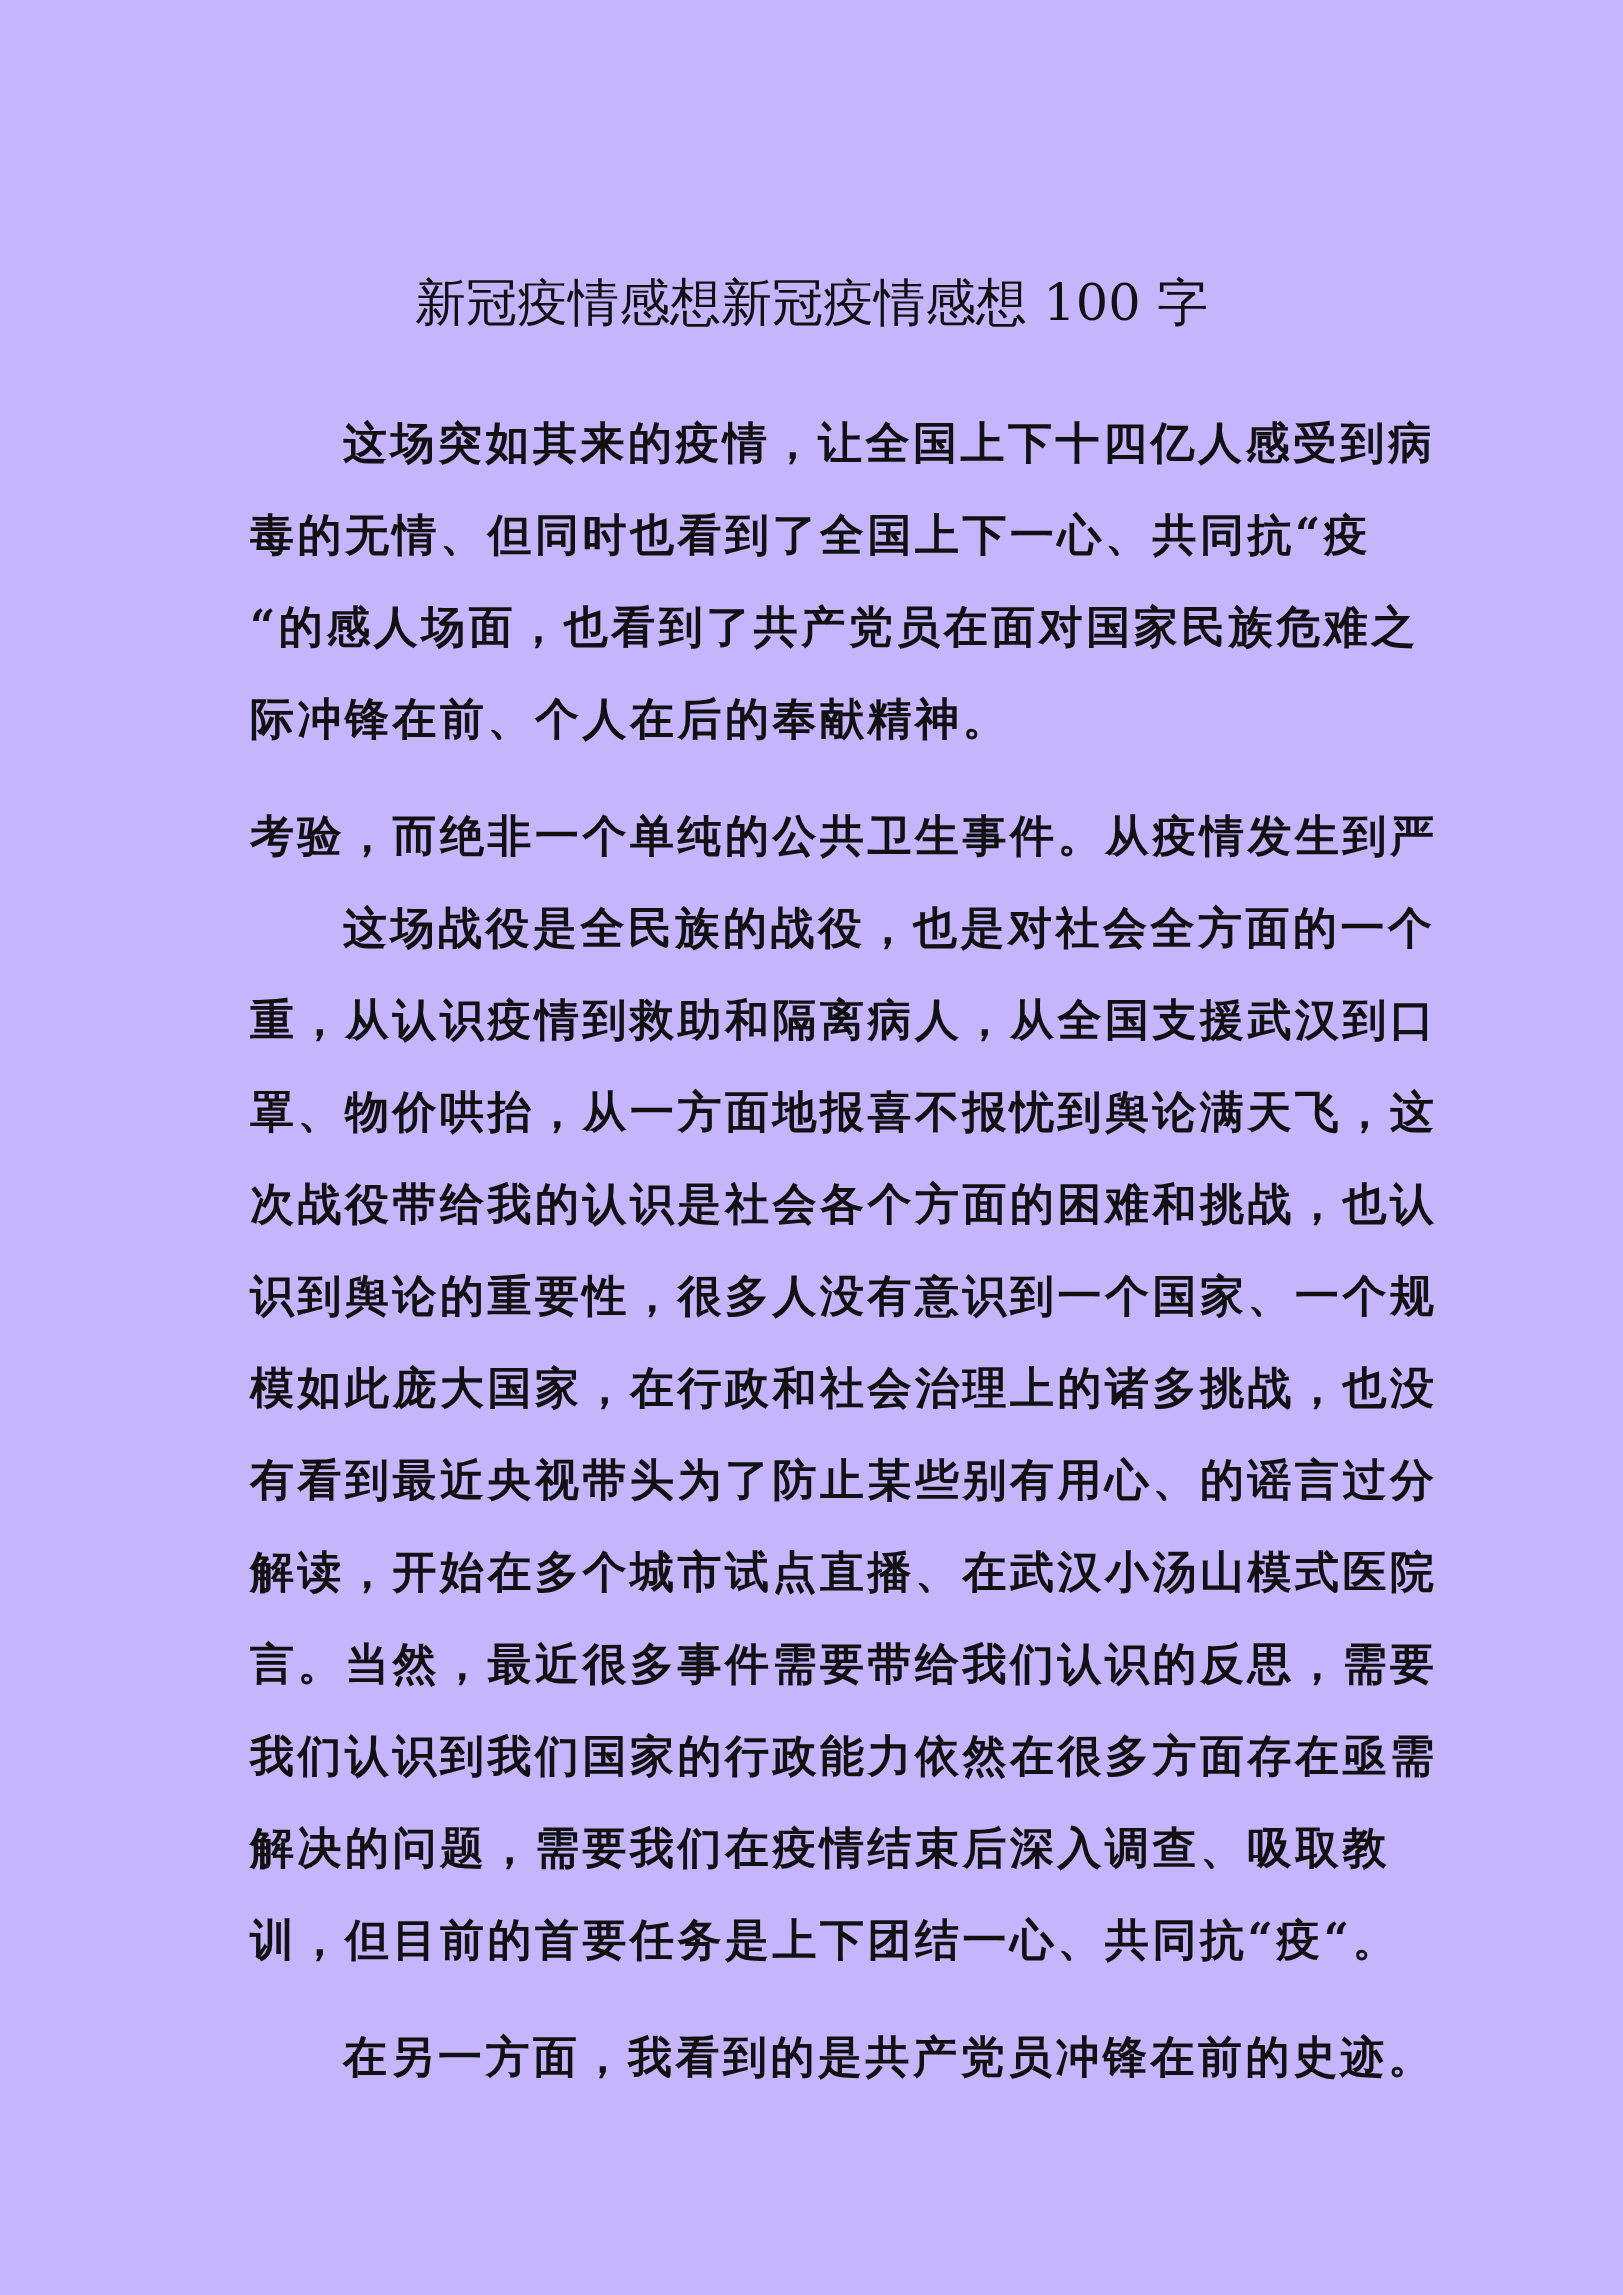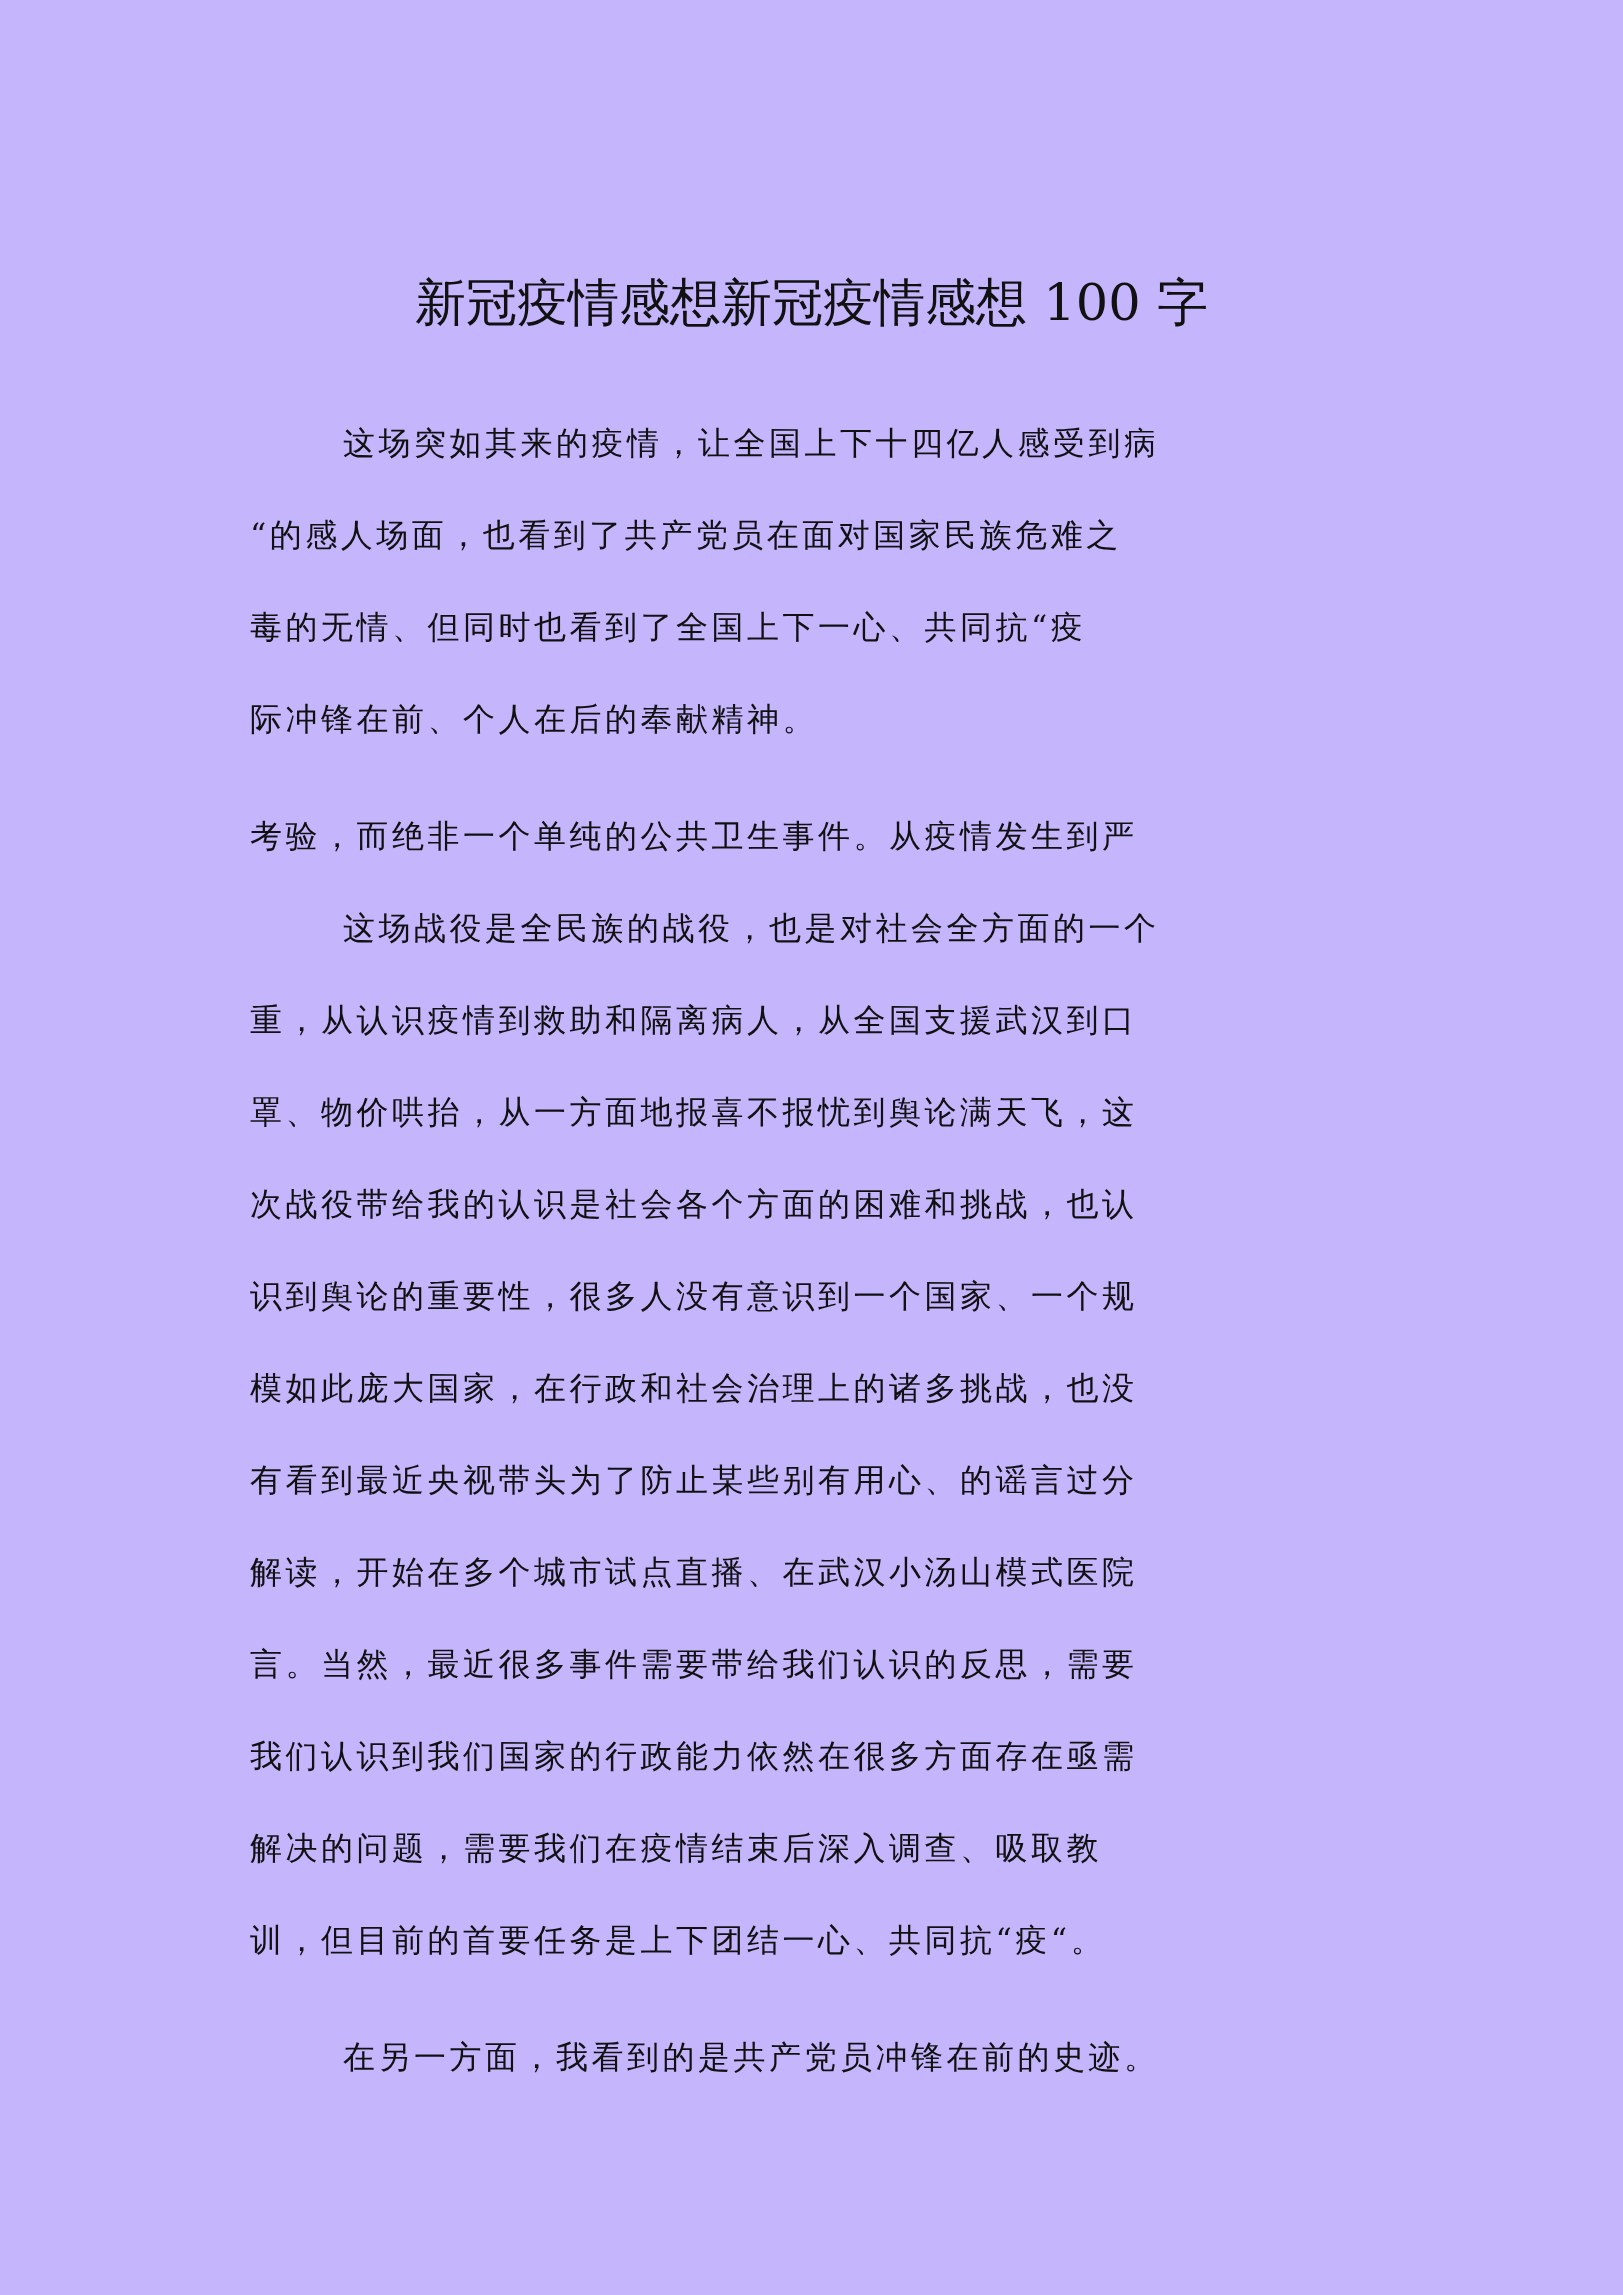--- a/index.html
+++ b/index.html
@@ -42,41 +42,42 @@
       width: 1082px;
     }
     .para {
       margin: 0 0 25px 0;
       padding: 0;
     }
     .line {
       display: block;
       height: 92px;
       line-height: 70px;
-      font-size: 32px;
+      font-size: 44px;
       white-space: nowrap;
       letter-spacing: 3.5px;
+      font-weight: bold;
     }
     .line.indent {
       padding-left: 93px;
     }
   </style>
 </head>
 <body>
 
 <div class="page">
 
   <h1 class="title">新冠疫情感想新冠疫情感想 100 字</h1>
 
   <div class="body-block">
 
     <p class="para">
       <span class="line indent">这场突如其来的疫情，让全国上下十四亿人感受到病</span>
+      <span class="line">毒的无情、但同时也看到了全国上下一心、共同抗“疫</span>
       <span class="line">“的感人场面，也看到了共产党员在面对国家民族危难之</span>
-      <span class="line">毒的无情、但同时也看到了全国上下一心、共同抗“疫</span>
       <span class="line">际冲锋在前、个人在后的奉献精神。</span>
     </p>
 
     <p class="para">
       <span class="line">考验，而绝非一个单纯的公共卫生事件。从疫情发生到严</span>
       <span class="line indent">这场战役是全民族的战役，也是对社会全方面的一个</span>
       <span class="line">重，从认识疫情到救助和隔离病人，从全国支援武汉到口</span>
       <span class="line">罩、物价哄抬，从一方面地报喜不报忧到舆论满天飞，这</span>
       <span class="line">次战役带给我的认识是社会各个方面的困难和挑战，也认</span>
       <span class="line">识到舆论的重要性，很多人没有意识到一个国家、一个规</span>

